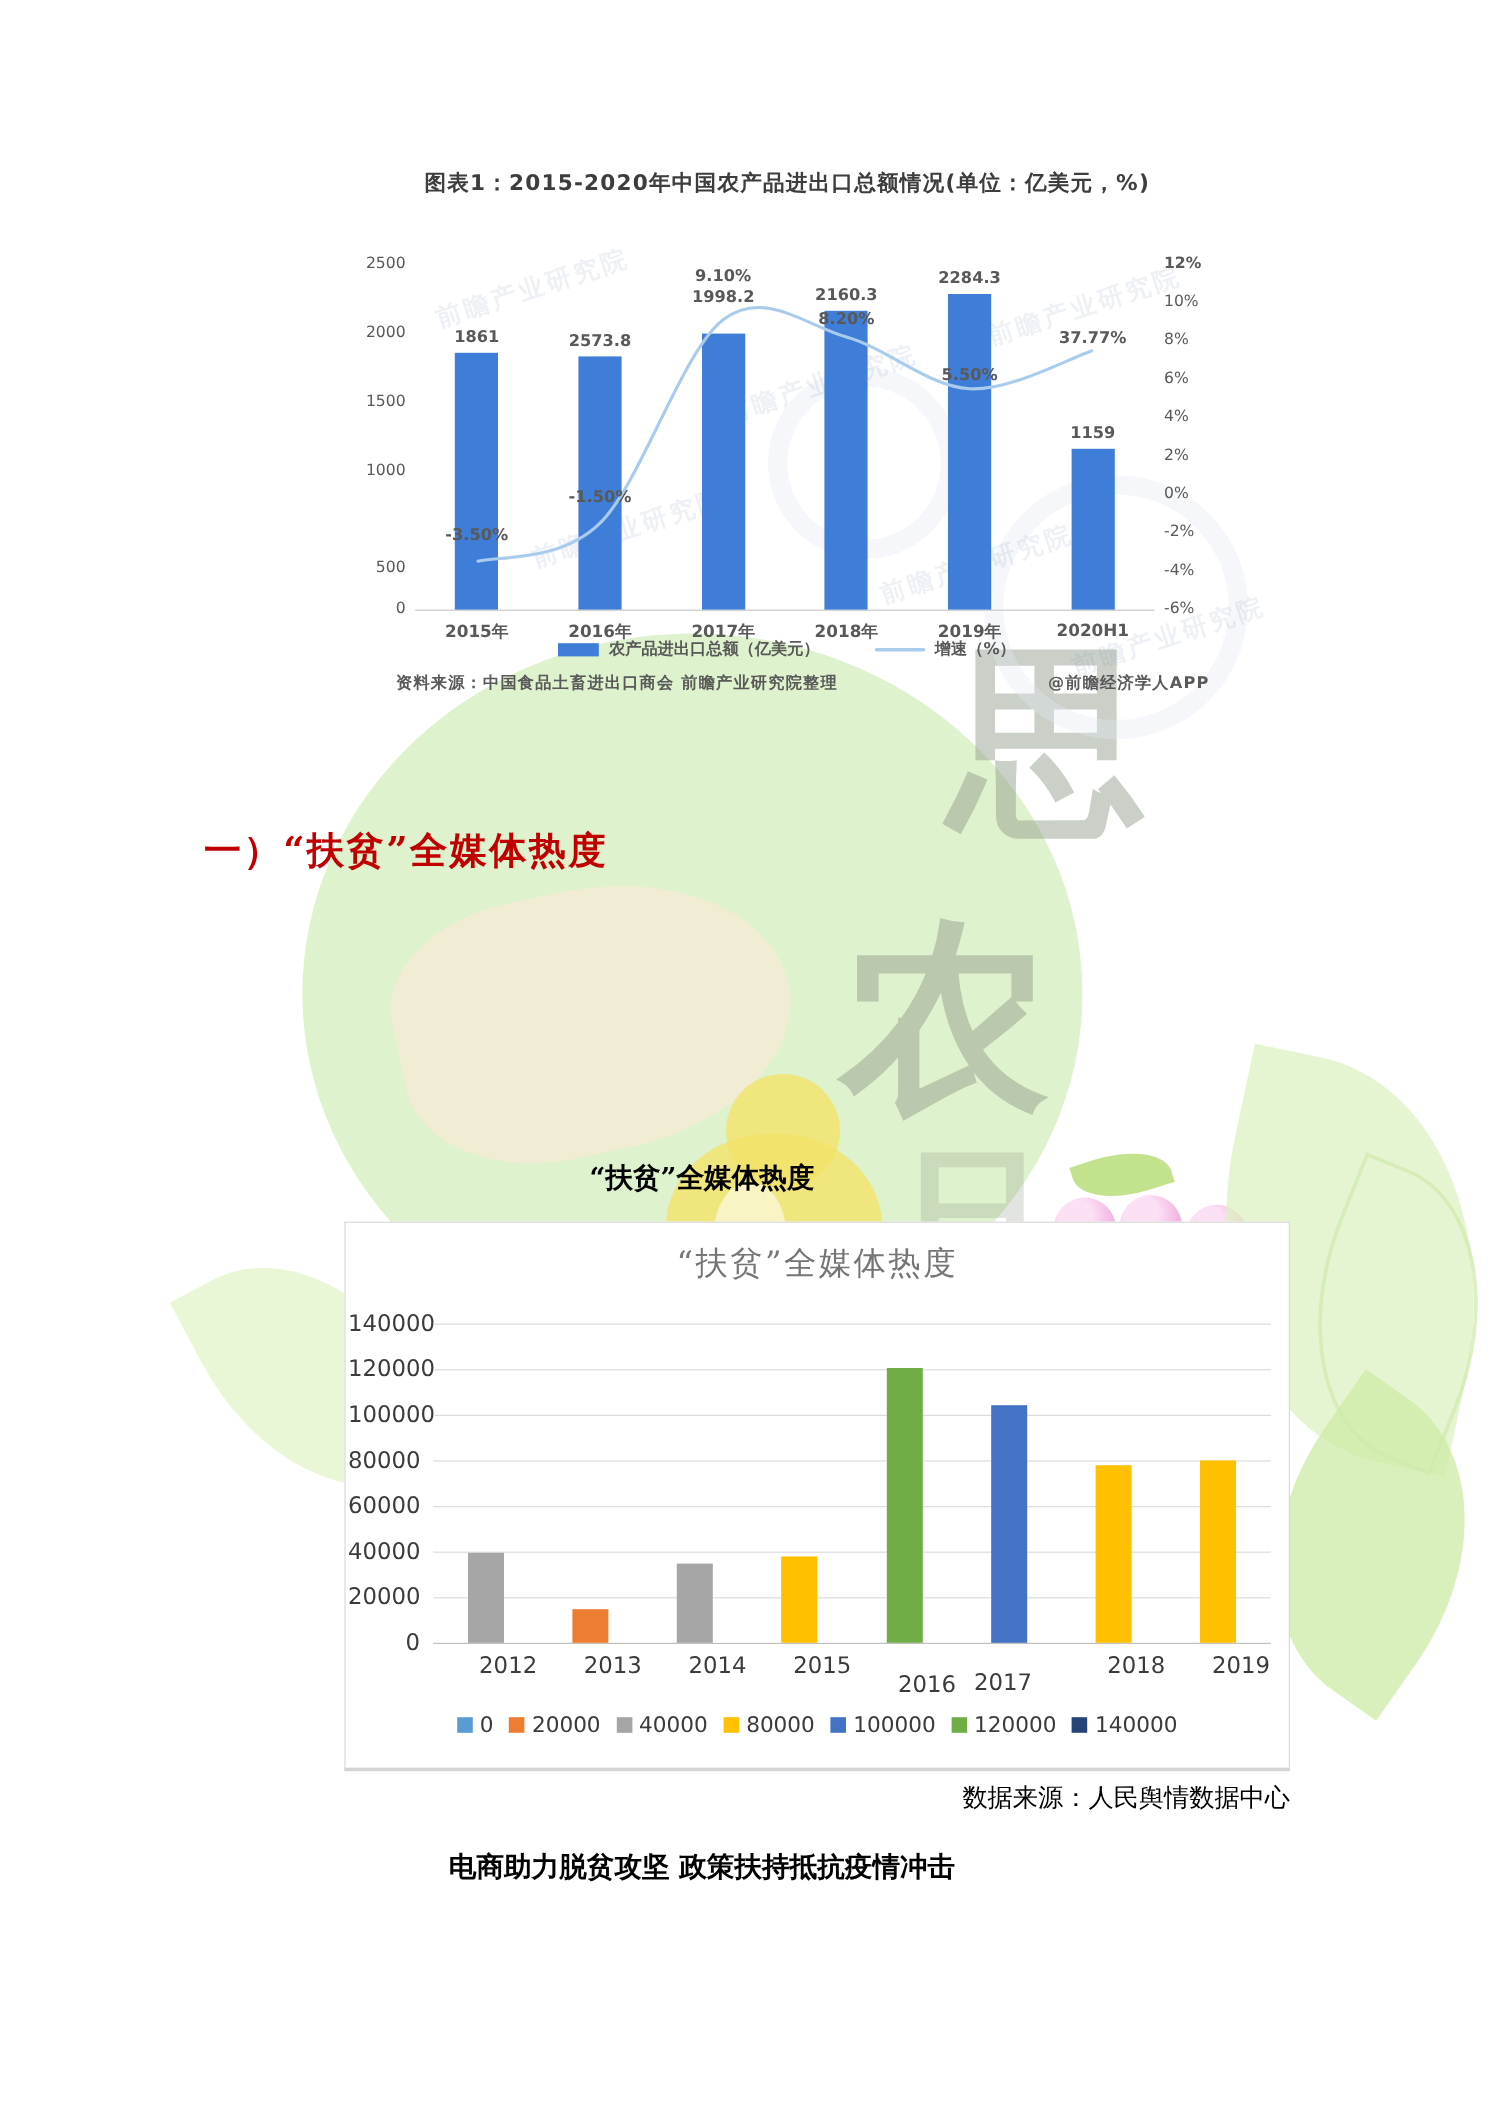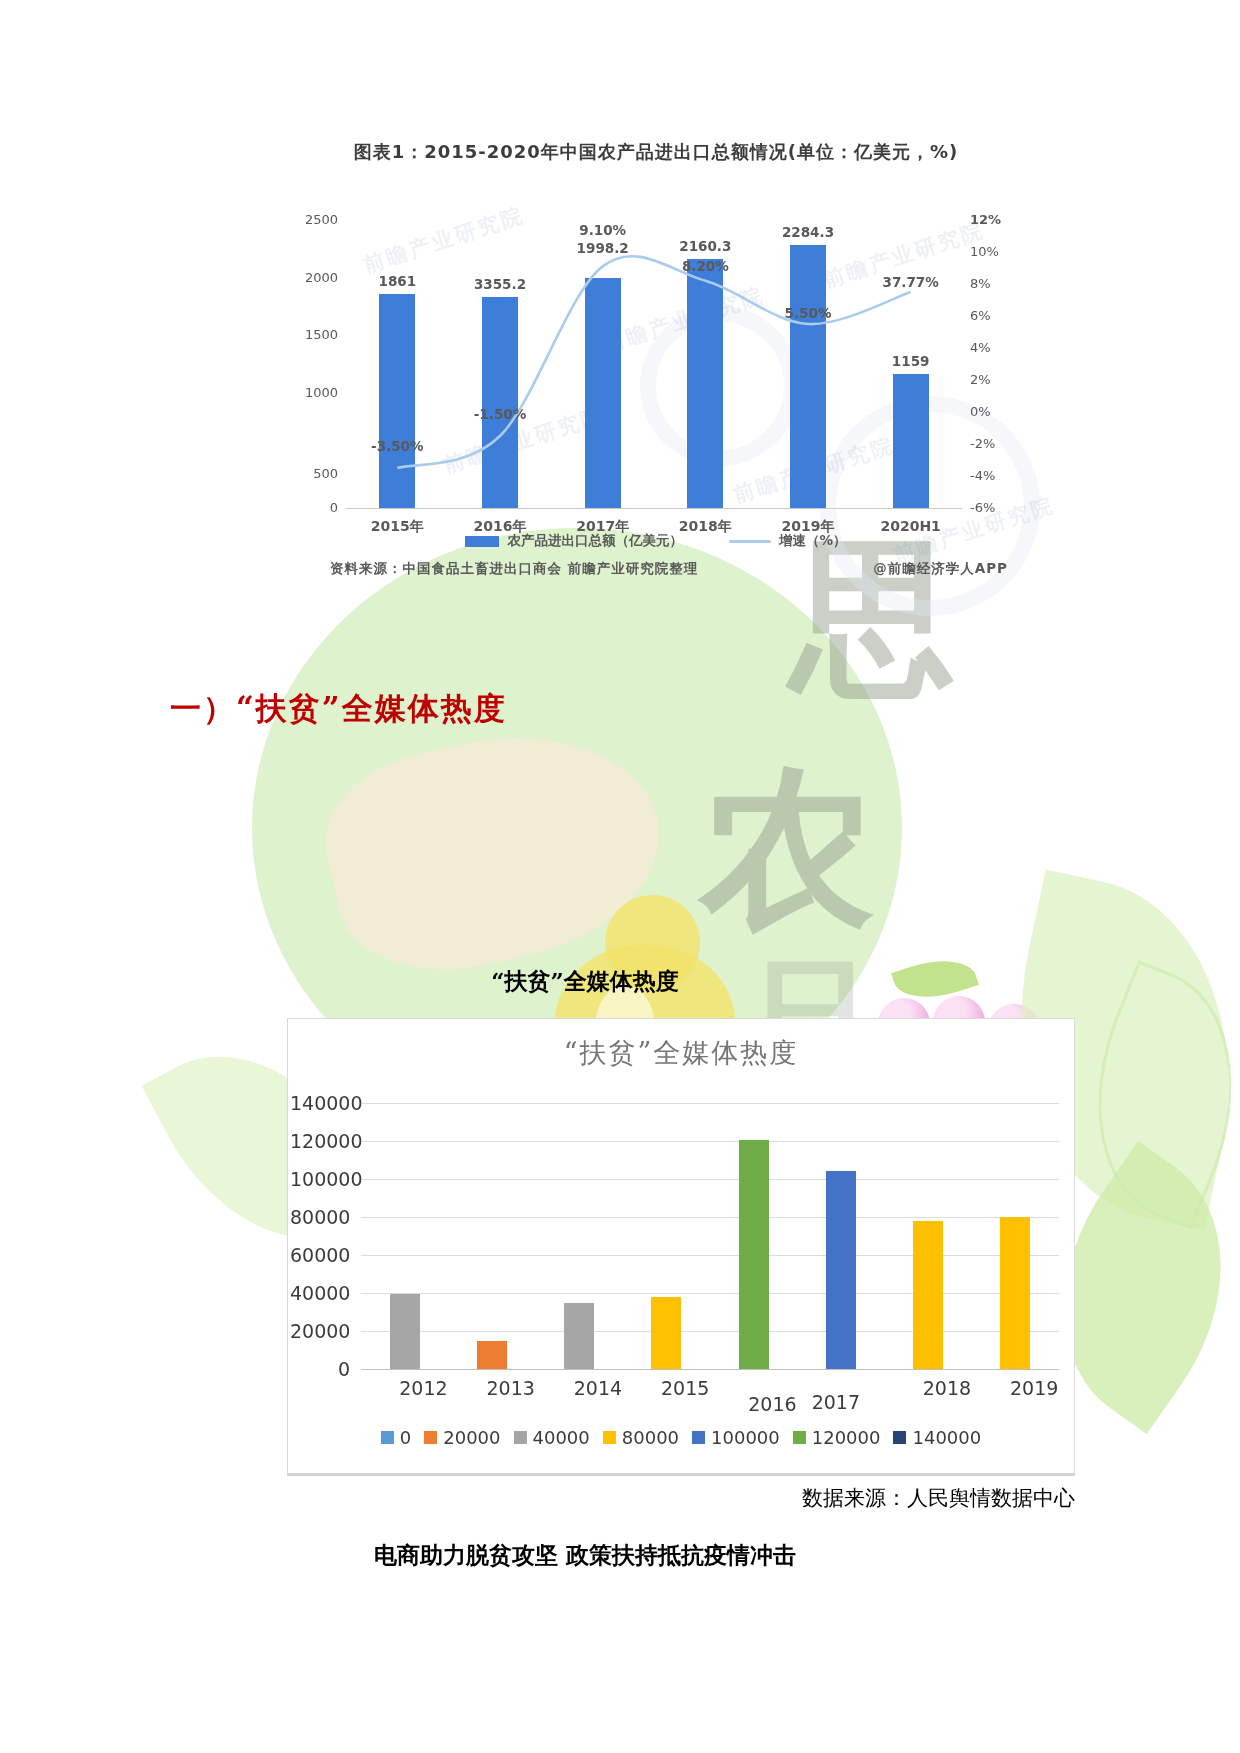--- a/index.html
+++ b/index.html
@@ -118,21 +118,21 @@
         <div class="c1tick" style="left: 670px; top: 154px; width: 46px;">4%</div>
         <div class="c1tick" style="left: 670px; top: 186px; width: 46px;">2%</div>
         <div class="c1tick" style="left: 670px; top: 218px; width: 46px;">0%</div>
         <div class="c1tick" style="left: 670px; top: 250px; width: 46px;">-2%</div>
         <div class="c1tick" style="left: 670px; top: 282px; width: 46px;">-4%</div>
         <div class="c1tick" style="left: 670px; top: 314px; width: 46px;">-6%</div>
         <div class="c1base" style="left: 46px; top: 322px; width: 616px;"></div>
         <div class="c1bar" style="left: 79.3333px; top: 107.613px; height: 214.387px; background: rgb(63, 126, 216);"></div>
         <div class="c1lab" style="left: 51.3333px; top: 86.6128px;">1861</div>
         <div class="c1bar" style="left: 182px; top: 110.919px; height: 211.081px; background: rgb(63, 126, 216);"></div>
-        <div class="c1lab" style="left: 154px; top: 89.919px;">3355.2</div>
+        <div class="c1lab" style="left: 154px; top: 89.919px;">2573.8</div>
         <div class="c1bar" style="left: 284.667px; top: 91.8074px; height: 230.193px; background: rgb(63, 126, 216);"></div>
         <div class="c1lab" style="left: 256.667px; top: 53.8074px;">1998.2</div>
         <div class="c1bar" style="left: 387.333px; top: 73.1334px; height: 248.867px; background: rgb(63, 126, 216);"></div>
         <div class="c1lab" style="left: 359.333px; top: 52.1334px;">2160.3</div>
         <div class="c1bar" style="left: 490px; top: 58.8486px; height: 263.151px; background: rgb(63, 126, 216);"></div>
         <div class="c1lab" style="left: 462px; top: 37.8486px;">2284.3</div>
         <div class="c1bar" style="left: 592.667px; top: 188.483px; height: 133.517px; background: rgb(63, 126, 216);"></div>
         <div class="c1lab" style="left: 564.667px; top: 167.483px;">1159</div>
         <svg width="712" height="384" style="position: absolute; left: 0px; top: 0px; pointer-events: none;">
           <path d="M97.33333333333334,282 C114.44444444444446,276.6666666666667 165.77777777777777,283.6 200,250 C234.22222222222223,216.4 268.44444444444446,106.26666666666667 302.6666666666667,80.4 C336.8888888888889,54.533333333333346 371.11111111111114,85.20000000000002 405.33333333333337,94.80000000000001 C439.5555555555556,104.4 473.77777777777777,136.13333333333333 508,138 C542.2222222222222,139.86666666666667 593.5555555555557,111.33333333333333 610.6666666666667,106" fill="none" stroke="#a9cbec" stroke-width="2.6" stroke-linejoin="round"></path>

